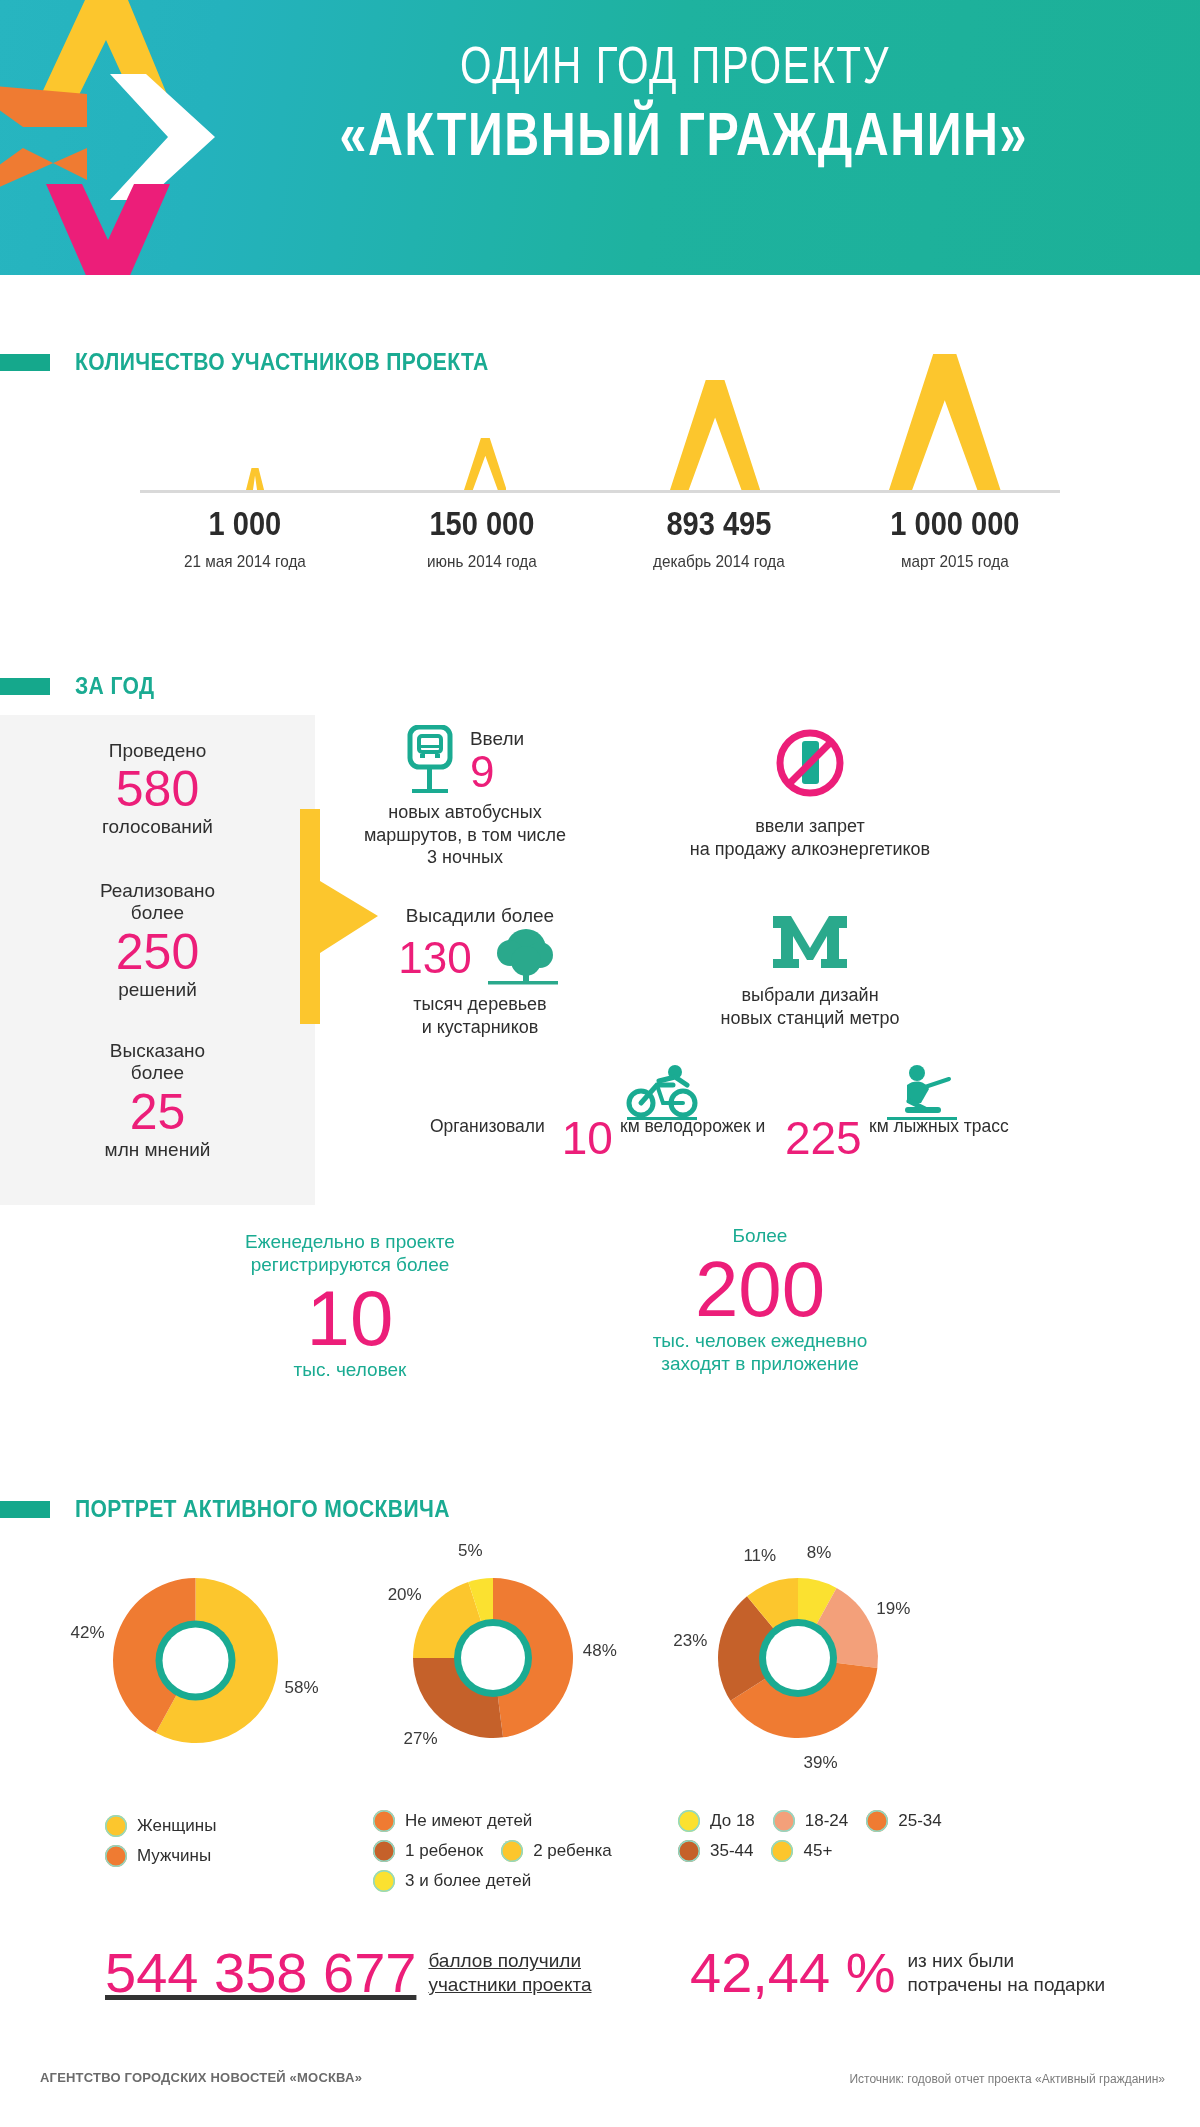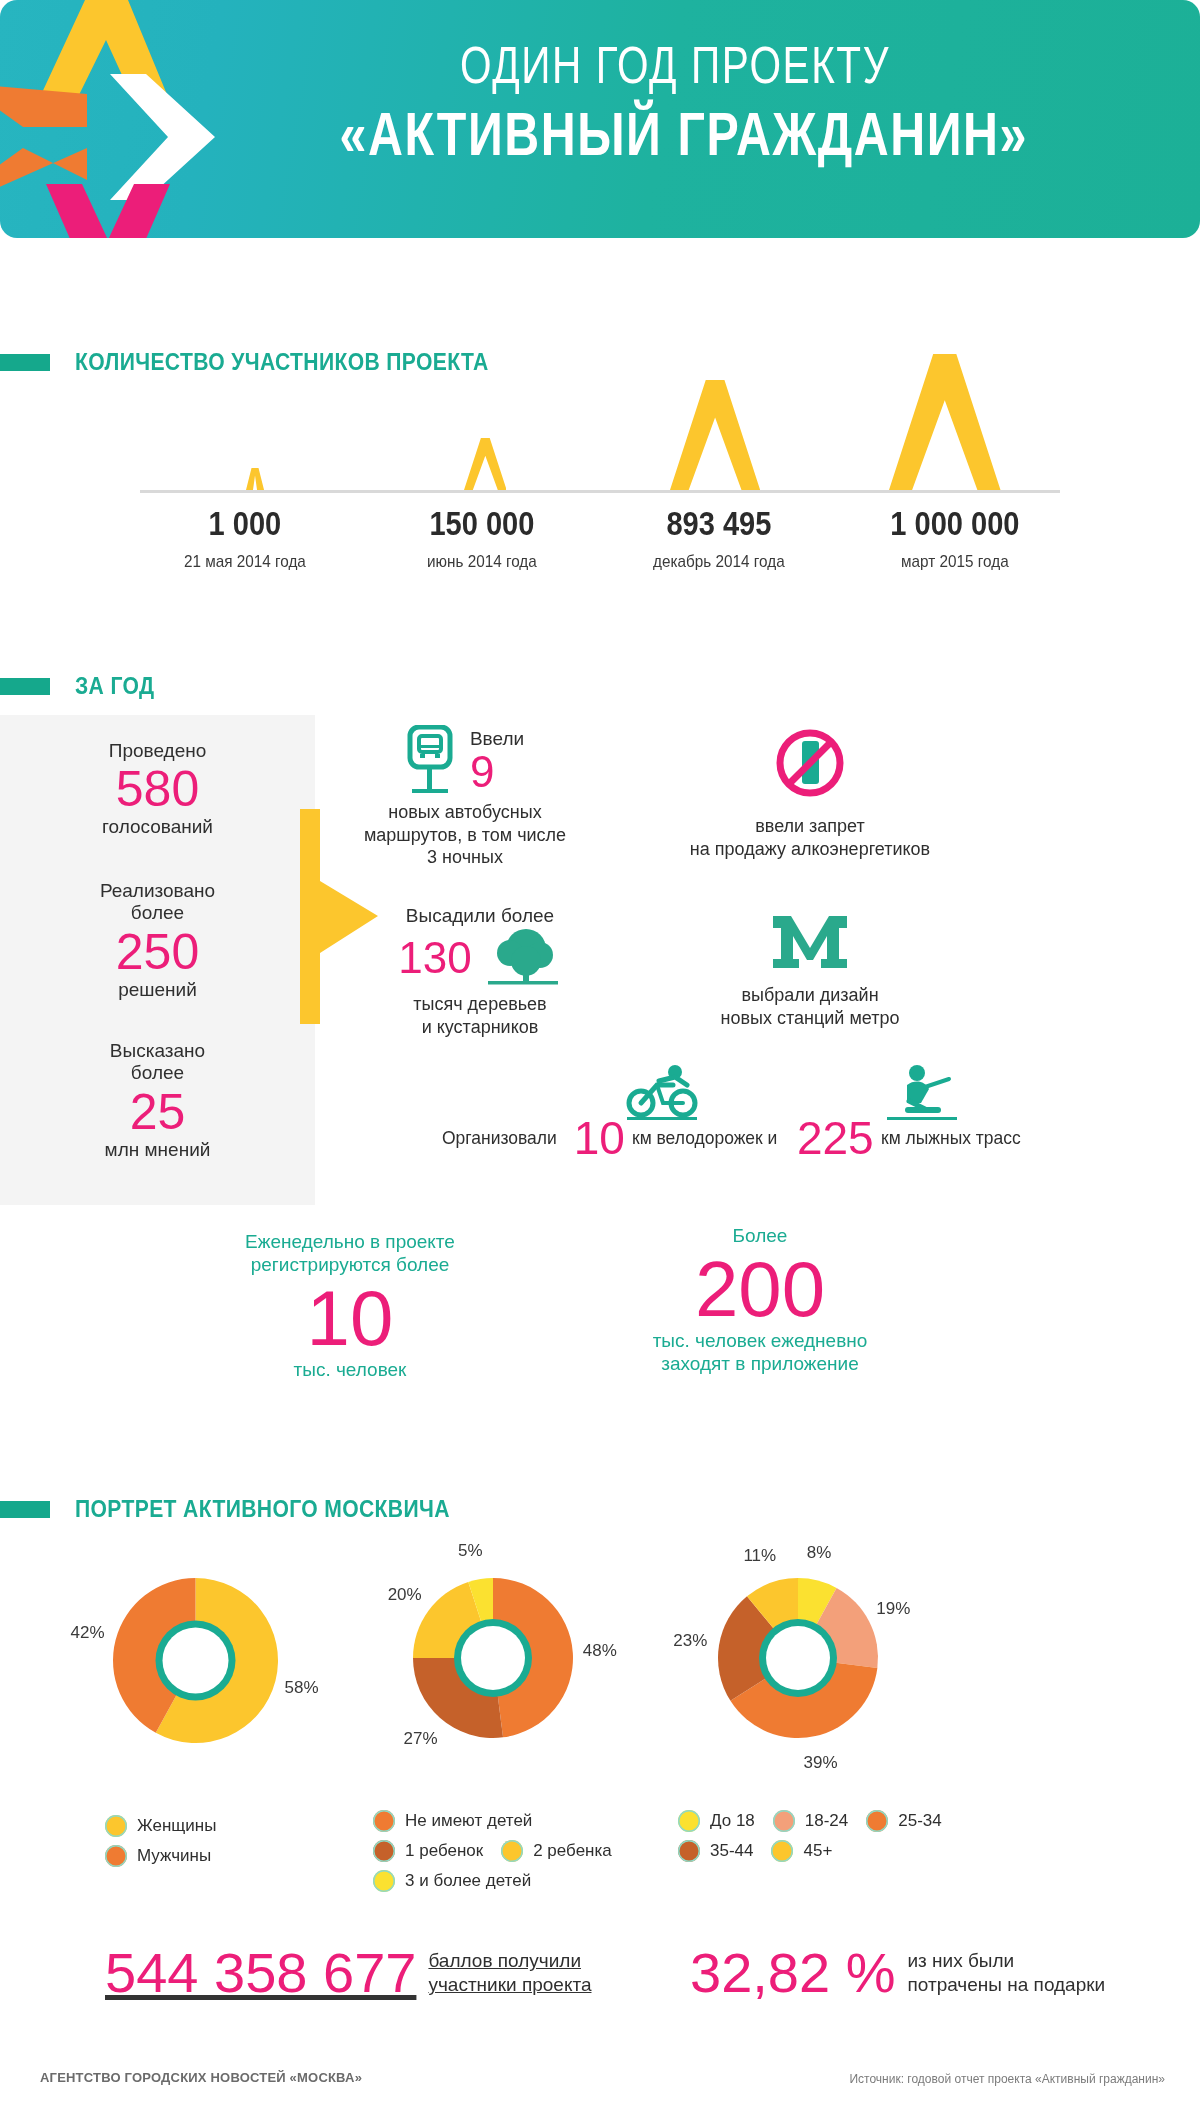--- a/index.html
+++ b/index.html
@@ -8,24 +8,23 @@
     background:#ffffff;
     font-family:"Liberation Sans", sans-serif;
     color:#333;
     -webkit-font-smoothing:antialiased;
   }
   .page{position:relative;width:1200px;height:2127px;overflow:hidden;background:#fff;}
 
   
   .header{
     position:relative;
-    width:1200px;height:238px;
+    width:1200px;height:275px;
     background:linear-gradient(100deg,#27b5c0 0%,#24b2bd 18%,#1eb29f 55%,#1cb097 100%);
     overflow:hidden;
-    border-radius:17px;
   }
   .logo{position:absolute;left:0;top:-8px;width:270px;height:290px;}
   .header-titles{
     position:absolute;left:245px;top:38px;width:860px;
     text-align:center;color:#fff;
   }
   .title-line1{
     font-size:52px;letter-spacing:2px;font-weight:400;
     font-family:"Liberation Sans Narrow","Liberation Sans",sans-serif;
     transform:scaleX(.78);transform-origin:center;
@@ -77,21 +76,21 @@
   .yb-arrow{position:absolute;left:300px;top:94px;}
 
   .ic-item{position:absolute;text-align:center;}
   .ic-top{display:flex;align-items:center;justify-content:center;gap:12px;}
   .ic-cap{font-size:18px;color:#2f2f2f;line-height:1.25;margin-top:4px;}
   .pink-num{color:#ec1e79;font-size:44px;line-height:1;
             font-family:"Liberation Sans Narrow","Liberation Sans",sans-serif;}
   .small-lbl{font-size:19px;color:#2f2f2f;}
 
   .bikerow{position:absolute;left:430px;top:1065px;width:650px;height:110px;}
-  .bikerow .line{position:absolute;left:12px;bottom:14px;display:flex;align-items:center;}
+  .bikerow .line{position:absolute;left:0;bottom:14px;display:flex;align-items:flex-start;}
   .bikerow .txt{font-size:19px;color:#2f2f2f;
                 font-family:"Liberation Sans Narrow","Liberation Sans",sans-serif;
                 transform:scaleX(.92);transform-origin:left bottom;}
   .bikerow .pn{color:#ec1e79;font-size:46px;line-height:1;margin:0 7px;
                font-family:"Liberation Sans Narrow","Liberation Sans",sans-serif;}
 
   
   .weekly{position:absolute;left:0;top:1225px;width:1200px;height:180px;}
   .wk{position:absolute;text-align:center;}
   .wk-top{color:#1aab92;font-size:19px;line-height:1.2;
@@ -415,21 +414,21 @@
         </div>
       </div>
   </div>
 
   <div class="bottom">
     <div class="bt" style="left:105px;top:0;text-decoration:underline;">
       <span class="bt-num">544 358 677</span>
       <span class="bt-txt ml">баллов получили<br>участники проекта</span>
     </div>
     <div class="bt" style="left:690px;top:0;">
-      <span class="bt-num">32,82 %</span>
+      <span class="bt-num">42,44 %</span>
       <span class="bt-txt ml">из них были<br>потрачены на подарки</span>
     </div>
   </div>
 
   <div class="footer">
     <div class="f-left">АГЕНТСТВО ГОРОДСКИХ НОВОСТЕЙ «МОСКВА»</div>
     <div class="f-right">Источник: годовой отчет проекта «Активный гражданин»</div>
   </div>
 
 </div>

